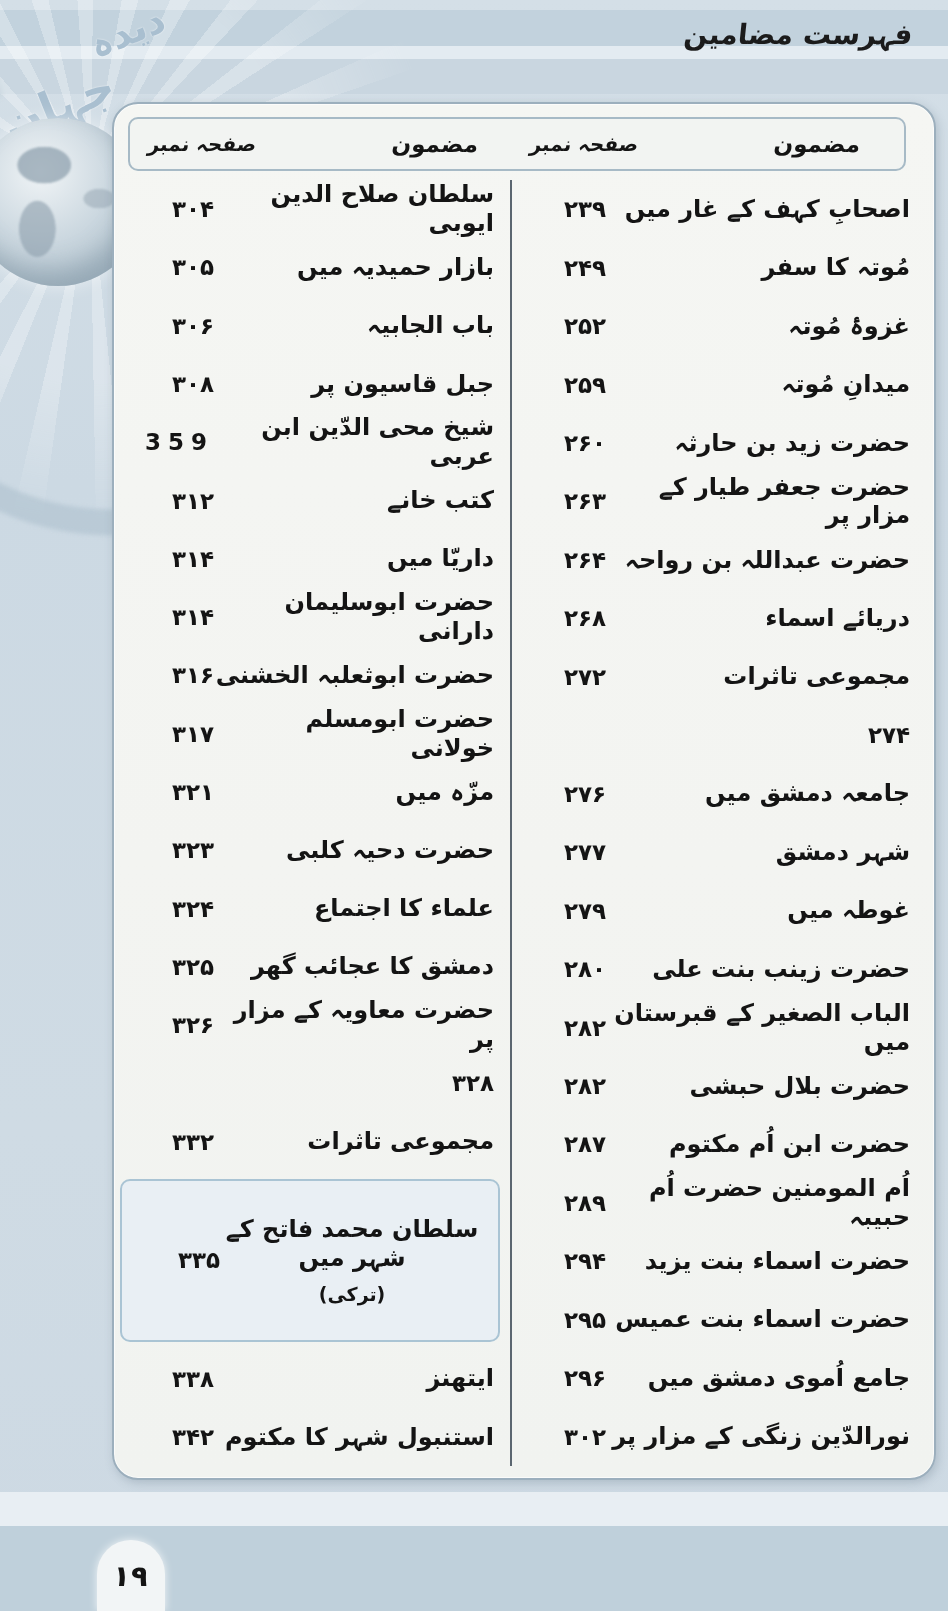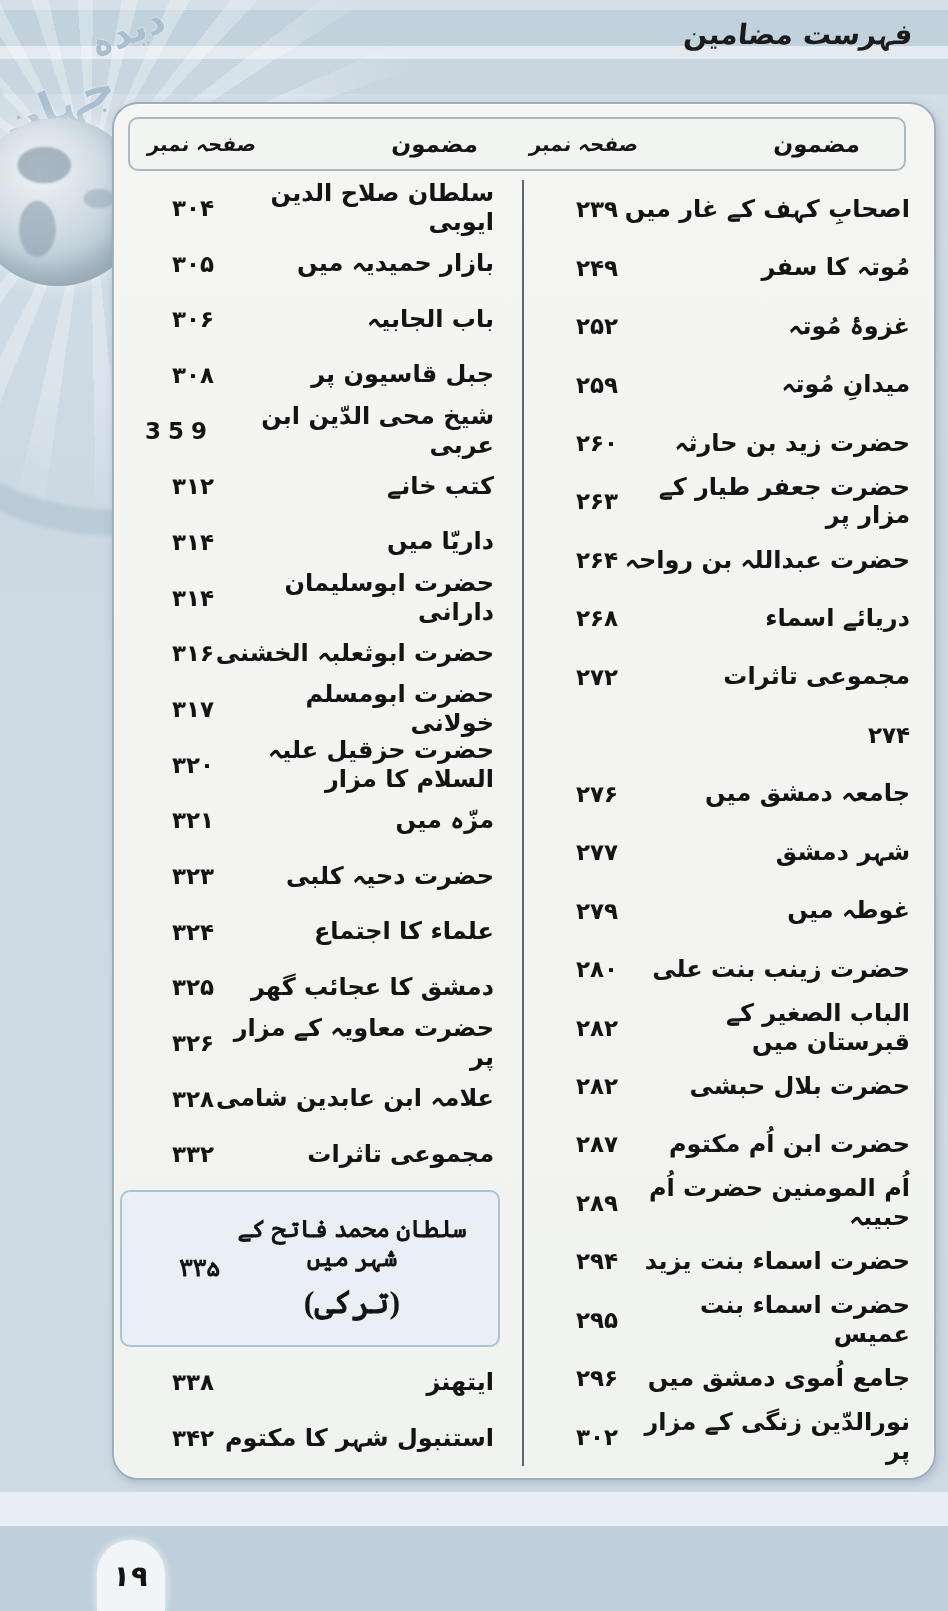--- a/index.html
+++ b/index.html
@@ -58,42 +58,42 @@
   .toc-head{
     position:absolute;top:13px;left:14px;right:28px;height:54px;box-sizing:border-box;
     border:2px solid #a7bac6;border-radius:10px;background:#f2f4f2;
     display:flex;flex-direction:row;
   }
   .half{display:flex;justify-content:space-between;align-items:center;direction:rtl;box-sizing:border-box;}
   .half-left{width:384px;padding:0 36px 0 18px;}
   .half-right{flex:1;padding:0 44px 0 16px;}
   .hl{font-weight:bold;font-size:23px;transform:skewX(-7deg);white-space:nowrap;}
   .hl-page{font-size:20px;}
-  .toc-body{position:absolute;top:76px;bottom:12px;left:2px;right:2px;display:flex;gap:12px;}
+  .toc-body{position:absolute;top:76px;bottom:12px;left:2px;right:2px;display:flex;}
   .col{display:flex;flex-direction:column;box-sizing:border-box;}
   .col-left{width:394px;}
   .col-right{flex:1;border-left:2px solid #5b6670;}
   .toc-row{
     flex:1;display:flex;justify-content:space-between;align-items:center;
     direction:rtl;box-sizing:border-box;min-height:0;
   }
   .col-right .toc-row{padding:0 22px 0 10px;}
   .col-left .toc-row{padding:0 16px 0 14px;}
   .row-title{font-weight:bold;font-size:24px;line-height:1.2;text-align:right;}
   .row-num{
     font-weight:bold;font-size:23px;letter-spacing:7px;direction:ltr;
     min-width:84px;text-align:right;flex:none;
   }
   .toc-row.boxed{
     flex:2.45;border:2px solid #aac4d4;background:#e9eff4;border-radius:10px;
-    margin:8px 10px 8px 4px;padding:8px 14px;font-family:Liberation Serif, serif;
+    margin:8px 10px 8px 4px;padding:8px 14px;
   }
   .toc-row.boxed .row-title{flex:1;text-align:center;}
   .toc-row.boxed .bl1{display:block;}
-  .toc-row.boxed .bl2{display:block;margin-top:10px;font-size:32px;}
+  .toc-row.boxed .bl2{display:block;margin-top:10px;font-size:19px;}
   
   .band-light{position:absolute;left:0;right:0;top:1492px;height:34px;background:#e8eef3;}
   .band-dark{position:absolute;left:0;right:0;top:1526px;height:85px;background:#bfd0db;}
   .page-tab{
     position:absolute;left:97px;top:1540px;width:68px;height:71px;background:#f2f5f6;
     border-radius:34px 34px 0 0;display:flex;align-items:center;justify-content:center;
     box-shadow:0 0 8px rgba(255,255,255,.8);
   }
   .folio{font-weight:bold;font-size:29px;transform:skewX(-8deg);}
   
@@ -173,45 +173,40 @@
         </div>
         <div class="toc-row">
           <span class="row-title" dir="rtl">حضرت ابوثعلبہ الخشنی</span>
           <span class="row-num">۳۱۶</span>
         </div>
         <div class="toc-row">
           <span class="row-title" dir="rtl">حضرت ابومسلم خولانی</span>
           <span class="row-num">۳۱۷</span>
         </div>
         <div class="toc-row">
-          <span class="row-title" dir="rtl">حضرت حزقیل علیہ السلام کا مزار</span>
-          <span class="row-num">۳۲۰</span>
-        </div>
-        <div class="toc-row">
           <span class="row-title" dir="rtl">مزّہ میں</span>
           <span class="row-num">۳۲۱</span>
         </div>
         <div class="toc-row">
           <span class="row-title" dir="rtl">حضرت دحیہ کلبی</span>
           <span class="row-num">۳۲۳</span>
         </div>
         <div class="toc-row">
           <span class="row-title" dir="rtl">علماء کا اجتماع</span>
           <span class="row-num">۳۲۴</span>
         </div>
         <div class="toc-row">
           <span class="row-title" dir="rtl">دمشق کا عجائب گھر</span>
           <span class="row-num">۳۲۵</span>
         </div>
         <div class="toc-row">
           <span class="row-title" dir="rtl">حضرت معاویہ کے مزار پر</span>
           <span class="row-num">۳۲۶</span>
         </div>
         <div class="toc-row">
-          <span class="row-title" dir="rtl">علامہ ابن عابدین شامی</span>
           <span class="row-num">۳۲۸</span>
         </div>
         <div class="toc-row">
           <span class="row-title" dir="rtl">مجموعی تاثرات</span>
           <span class="row-num">۳۳۲</span>
         </div>
         <div class="toc-row boxed">
           <span class="row-title" dir="rtl">
             <span class="bl1">سلطان محمد فاتح کے شہر میں</span>
             <span class="bl2">(ترکی)</span>

